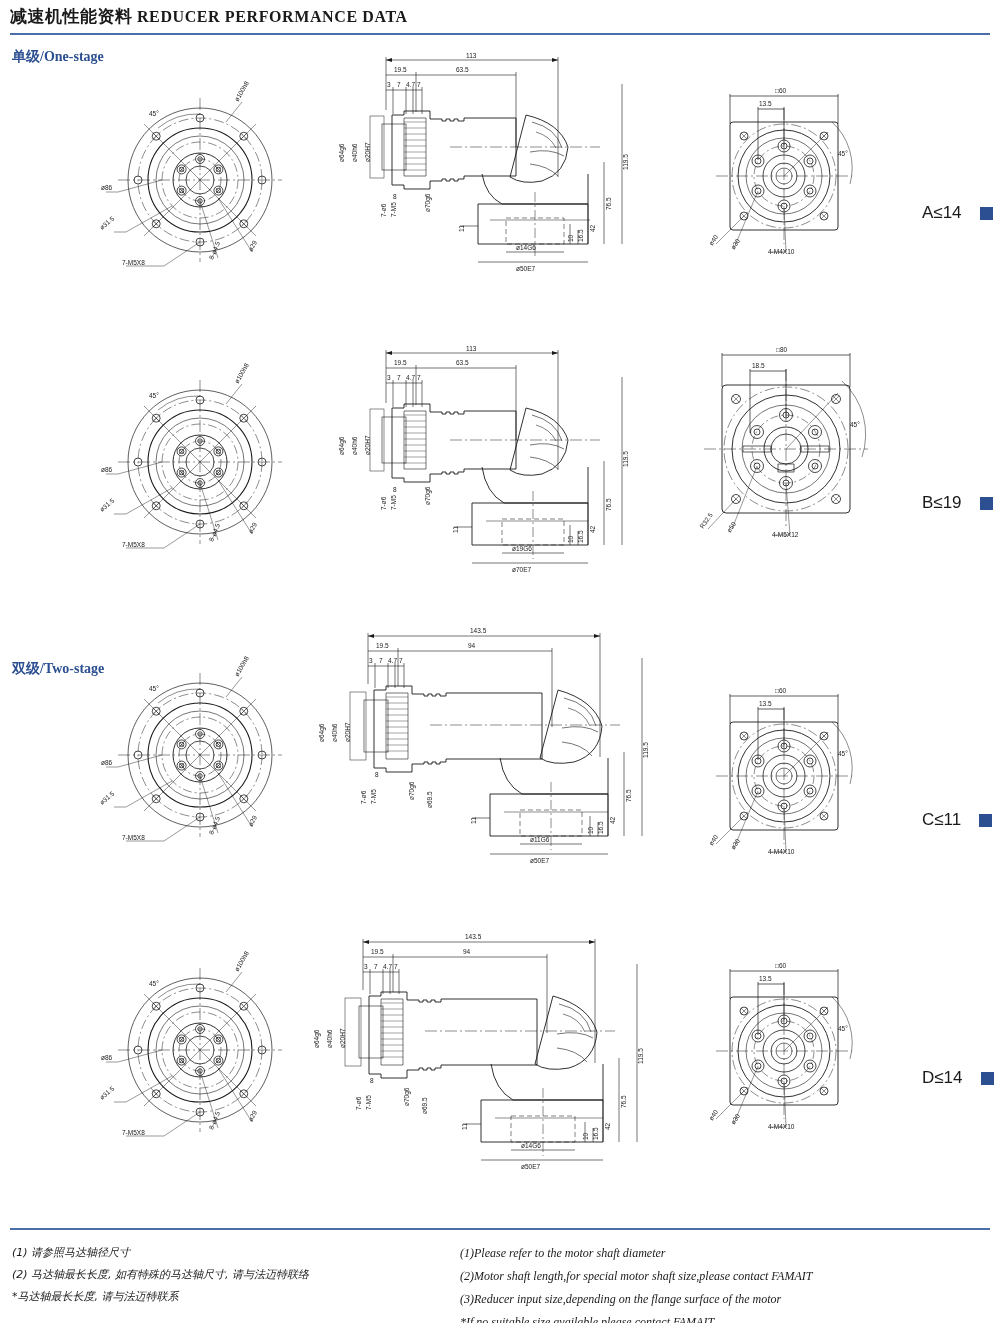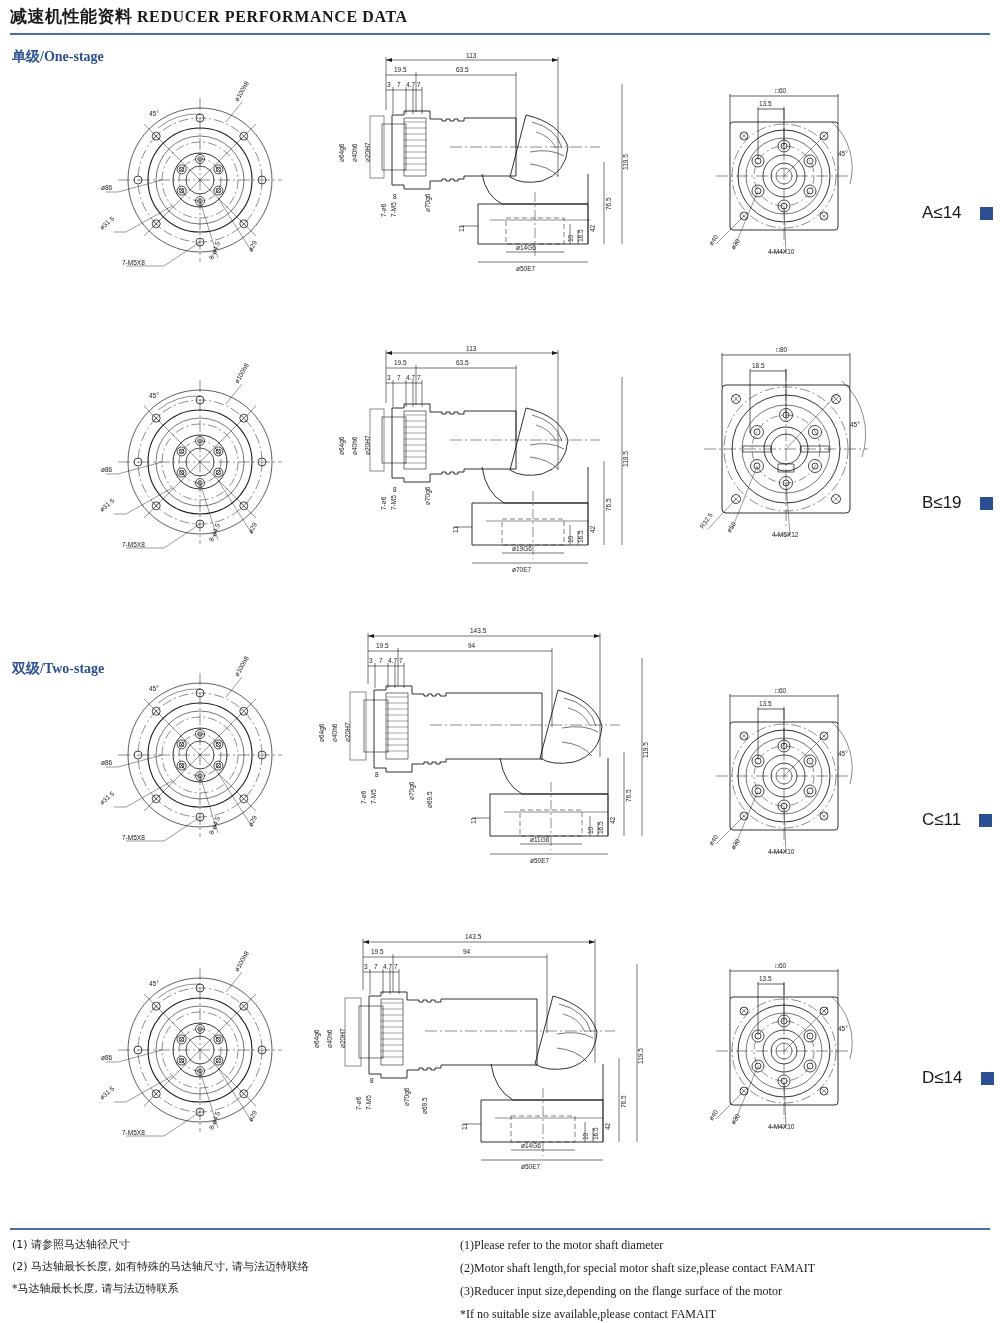--- a/index.html
+++ b/index.html
@@ -58,24 +58,25 @@
   
   .dwg { position:absolute; }
   .dwg svg { display:block; }
 
   
   .notes { position:absolute; left:12px; top:1238px; width:976px; }
   .notes .col { position:absolute; top:0; }
   .notes .col.cn { left:0; width:440px; }
   .notes .col.en { left:448px; width:530px; }
   .notes p {
-    margin:0 0 8px 0;
+    margin:8px 0 8px 0;
     font-size:11.5px;
     line-height:1.25;
     white-space:nowrap;
+    font-style:italic;
   }
   .notes .col.cn p { font-family:"DejaVu Sans", sans-serif; font-size:11px; }
   .notes .col.en p { font-family:"Liberation Serif", serif; font-size:12px; }
 </style>
 </head>
 <body>
 
 <div class="header">
   <span class="cn">减速机性能资料</span>
   <span class="en">REDUCER PERFORMANCE DATA</span>

